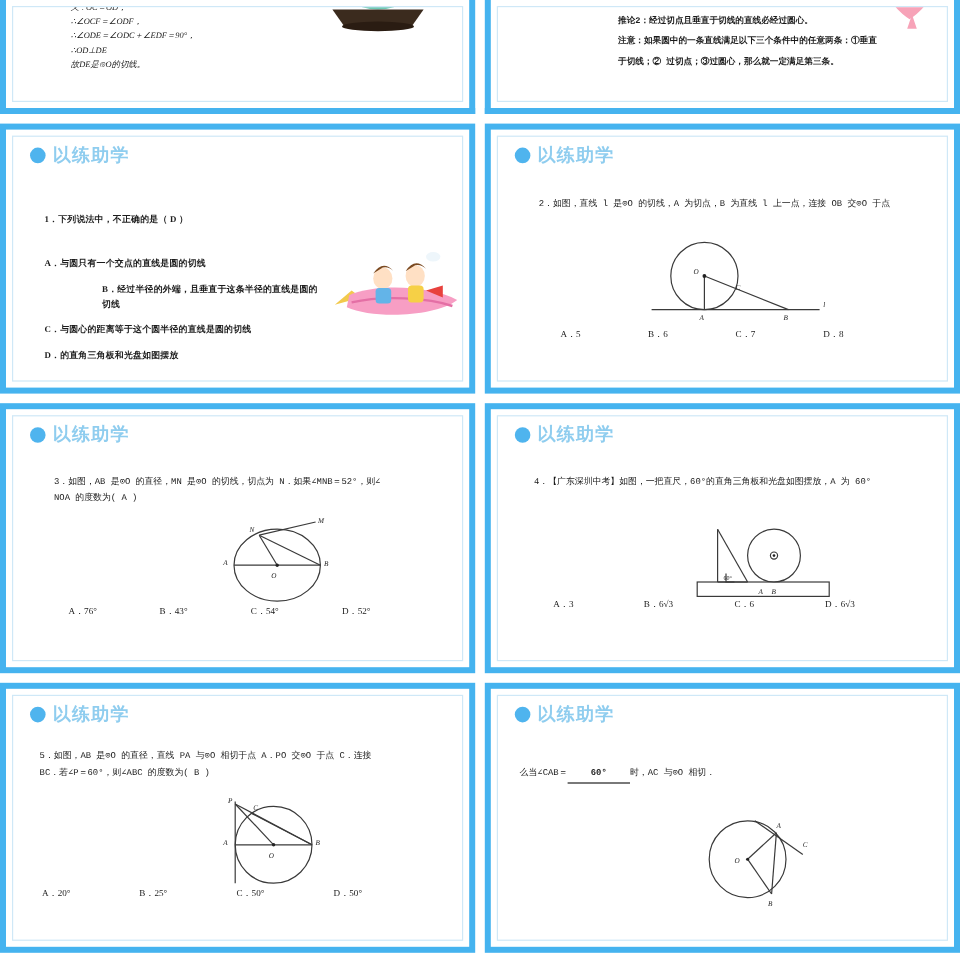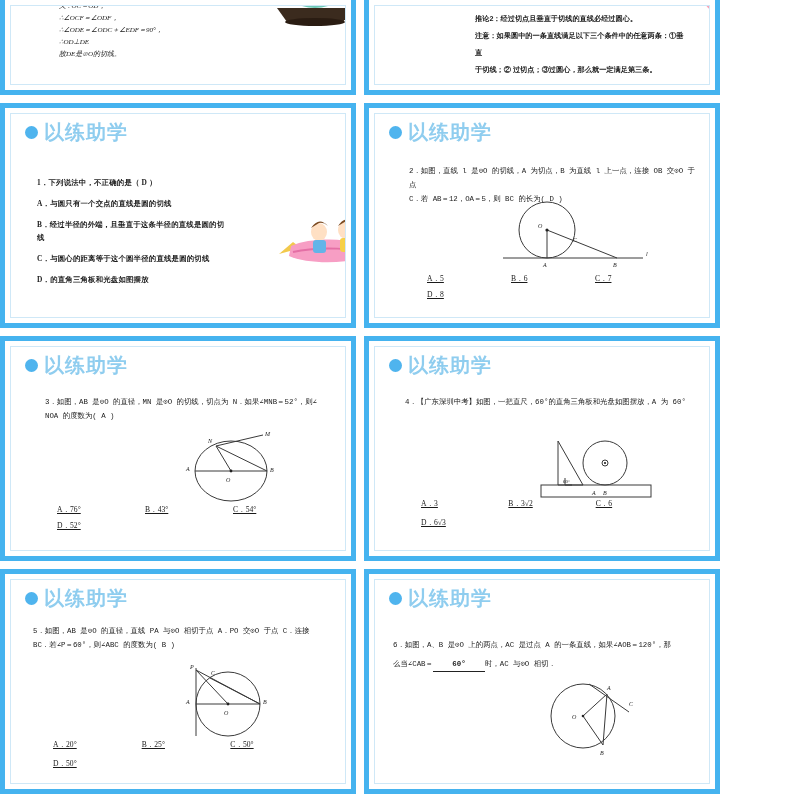--- a/index.html
+++ b/index.html
@@ -3,21 +3,21 @@
 <meta charset="utf-8">
 <style>
   html,body{margin:0;padding:0;}
   body{
     width:800px;height:800px;
     background:#ffffff;
     font-family:"Liberation Sans", sans-serif;
     overflow:hidden;
   }
   .grid{
-    width:720px;height:800px;
+    width:800px;height:800px;
     display:grid;
     grid-template-columns:1fr 1fr;
     grid-template-rows:95px 225px 225px 225px 40px;
     column-gap:8px;
     row-gap:8px;
     background:#ffffff;
     box-sizing:border-box;
   }
   .slide{
     position:relative;
@@ -37,60 +37,59 @@
   
   .hdr{
     position:absolute;left:14px;top:8px;
     display:flex;align-items:center;gap:6px;
   }
   .hdr-dot{
     width:13px;height:13px;border-radius:50%;
     background:#4fb4ee;display:block;flex:0 0 auto;
   }
   .hdr-title{
-    font-size:20px;font-weight:700;color:#8fcdef;
+    font-size:15px;font-weight:700;color:#8fcdef;
     letter-spacing:1px;line-height:1;
     white-space:nowrap;
   }
   
   .qbody{
     position:absolute;left:26px;right:14px;top:48px;
     color:#2b2b2b;
   }
   .qline{
     font-size:7.4px;line-height:13px;color:#1c1c1c;
     letter-spacing:.2px;
     font-family:"Liberation Serif", serif;
   }
   .qline.b{font-weight:700;}
   .qstem{font-size:7.4px;line-height:14px;text-align:justify;
          font-family:Liberation Mono, monospace;color:#1a1a1a;}
   .opts{
-    display:grid;grid-template-columns:1fr 1fr 1fr;
+    display:grid;grid-template-columns:1fr 1fr 1fr 1fr;
     column-gap:10px;row-gap:6px;
     font-size:7.6px;
     font-family:"Liberation Serif", serif;
     color:#1a1a1a;
-    text-decoration:underline;
   }
   .opt{white-space:nowrap;}
   .proof{
     position:absolute;left:48px;top:-6px;width:210px;
   }
   .proof .pl{
     font-size:7px;line-height:12px;font-style:italic;
     font-family:"Liberation Serif", serif;color:#202020;
     white-space:nowrap;
   }
   .note{
     position:absolute;left:100px;top:4px;right:20px;
   }
   .note .nl{
     font-size:7.2px;line-height:17px;font-weight:700;
-    color:#1a1a1a;font-family:Liberation Sans, sans-serif;
+    color:#1a1a1a;font-family:Liberation Mono, monospace;
   }
   .fig{position:absolute;}
   .blank{
     display:inline-block;border-bottom:1px solid #222;
     min-width:52px;text-align:center;font-weight:700;
   }
   .art{position:absolute;}
   svg{display:block;overflow:visible;}
   .stroke{fill:none;stroke:#3a3a3a;stroke-width:1;}
   .lbl{font-size:6px;font-style:italic;font-family:"Liberation Serif",serif;fill:#222;}
@@ -142,23 +141,23 @@
     </div>
   </div>
 
   <div class="slide">
     <div class="slide-inner">
       <div class="hdr">
         <span class="hdr-dot"></span>
         <span class="hdr-title">以练助学</span>
       </div>
       <div class="qbody" style="top:62px;left:26px;right:120px;">
-        <div class="qline b" style="margin-bottom:8px;">1．下列说法中，不正确的是（ D ）</div>
+        <div class="qline b" style="margin-bottom:24px;">1．下列说法中，不正确的是（ D ）</div>
         <div class="qline b" style="margin-bottom:8px;">A．与圆只有一个交点的直线是圆的切线</div>
-        <div class="qline b" style="margin-bottom:8px;">B．经过半径的外端，且垂直于这条半径的直线是圆的切线</div>
+        <div class="qline b" style="margin-bottom:8px;margin-left:48px;">B．经过半径的外端，且垂直于这条半径的直线是圆的切线</div>
         <div class="qline b" style="margin-bottom:8px;">C．与圆心的距离等于这个圆半径的直线是圆的切线</div>
         <div class="qline b">D．的直角三角板和光盘如图摆放</div>
       </div>
       <div class="art" style="left:262px;top:88px;">
         <svg width="120" height="80" viewBox="0 0 120 80">
           <path d="M6 52 L20 40 L28 46 Z" fill="#f2c94c"></path>
           <path d="M18 44 C40 34 86 36 108 48 C90 62 38 64 16 54 Z" fill="#f79ec4"></path>
           <path d="M20 50 C46 44 84 46 104 53" stroke="#e46fa5" stroke-width="2" fill="none"></path>
           <ellipse cx="46" cy="30" rx="8" ry="9" fill="#ffe0c4"></ellipse>
           <path d="M38 26 q8 -12 17 -2 q-4 -4 -9 -3 z" fill="#7b4a21"></path>
@@ -174,21 +173,20 @@
   </div>
 
   <div class="slide">
     <div class="slide-inner">
       <div class="hdr">
         <span class="hdr-dot"></span>
         <span class="hdr-title">以练助学</span>
       </div>
       <div class="qbody" style="top:50px;left:34px;right:14px;">
         <div class="qstem">2．如图，直线 l 是⊙O 的切线，A 为切点，B 为直线 l 上一点，连接 OB 交⊙O 于点</div>
-        <div class="qstem">C．若 AB＝12，OA＝5，则 BC 的长为( D )</div>
       </div>
       <div class="fig" style="left:120px;top:84px;">
         <svg width="160" height="70" viewBox="0 0 160 70">
           <circle class="stroke" cx="52" cy="32" r="28"></circle>
           <line class="stroke" x1="8" y1="60" x2="148" y2="60"></line>
           <line class="stroke" x1="52" y1="32" x2="52" y2="60"></line>
           <line class="stroke" x1="52" y1="32" x2="122" y2="60"></line>
           <circle class="dot" cx="52" cy="32" r="1.6"></circle>
           <text class="lbl" x="43" y="30">O</text>
           <text class="lbl" x="78" y="44">C</text>
@@ -259,21 +257,21 @@
           <circle class="stroke" cx="70" cy="30" r="3"></circle>
           <circle class="dot" cx="70" cy="30" r="1.1"></circle>
           <rect class="stroke" x="6" y="52" width="110" height="12"></rect>
           <text class="lblsm" x="28" y="50">60°</text>
           <text class="lbl" x="57" y="62">A</text>
           <text class="lbl" x="68" y="62">B</text>
         </svg>
       </div>
       <div class="opts" style="position:absolute;left:46px;top:152px;right:36px;row-gap:9px;">
         <div class="opt">A．3</div>
-        <div class="opt">B．3√2</div>
+        <div class="opt">B．6√3</div>
         <div class="opt">C．6</div>
         <div class="opt">D．6√3</div>
       </div>
     </div>
   </div>
 
   <div class="slide">
     <div class="slide-inner">
       <div class="hdr">
         <span class="hdr-dot"></span>
@@ -292,37 +290,36 @@
           <line class="stroke" x1="30" y1="8" x2="62" y2="42"></line>
           <line class="stroke" x1="44" y1="16" x2="94" y2="42"></line>
           <circle class="dot" cx="62" cy="42" r="1.4"></circle>
           <text class="lbl" x="24" y="7">P</text>
           <text class="lbl" x="45" y="13">C</text>
           <text class="lbl" x="20" y="42">A</text>
           <text class="lbl" x="58" y="53">O</text>
           <text class="lbl" x="97" y="42">B</text>
         </svg>
       </div>
-      <div class="opts" style="position:absolute;left:42px;top:160px;right:36px;row-gap:9px;">
+      <div class="opts" style="position:absolute;left:24px;top:160px;right:36px;row-gap:9px;">
         <div class="opt">A．20°</div>
         <div class="opt">B．25°</div>
         <div class="opt">C．50°</div>
         <div class="opt">D．50°</div>
       </div>
     </div>
   </div>
 
   <div class="slide">
     <div class="slide-inner">
       <div class="hdr">
         <span class="hdr-dot"></span>
         <span class="hdr-title">以练助学</span>
       </div>
       <div class="qbody" style="top:58px;left:18px;right:10px;">
-        <div class="qstem" style="margin-bottom:5px;">6．如图，A、B 是⊙O 上的两点，AC 是过点 A 的一条直线，如果∠AOB＝120°，那</div>
         <div class="qstem">
           <span>么当∠CAB＝</span><span class="blank">60°</span><span>时，AC 与⊙O 相切．</span>
         </div>
       </div>
       <div class="fig" style="left:164px;top:96px;">
         <svg width="120" height="80" viewBox="0 0 120 80">
           <circle class="stroke" cx="44" cy="40" r="32"></circle>
           <line class="stroke" x1="44" y1="40" x2="68" y2="18"></line>
           <line class="stroke" x1="44" y1="40" x2="64" y2="69"></line>
           <line class="stroke" x1="68" y1="18" x2="64" y2="69"></line>

